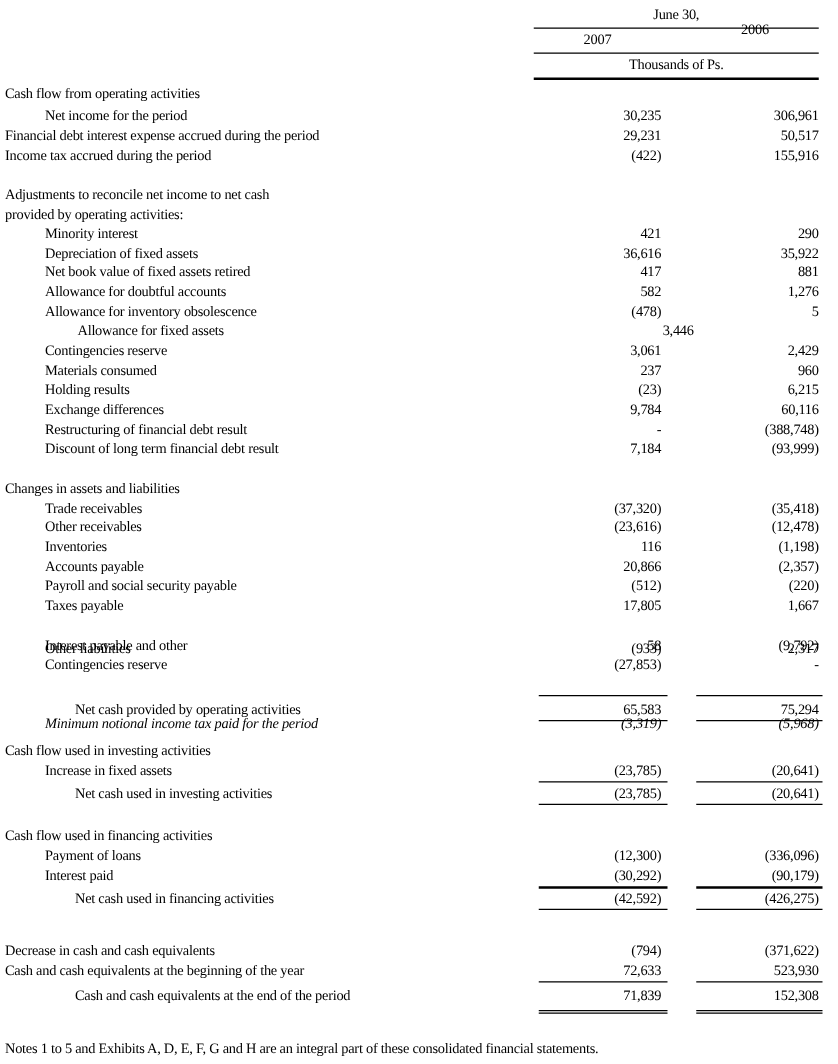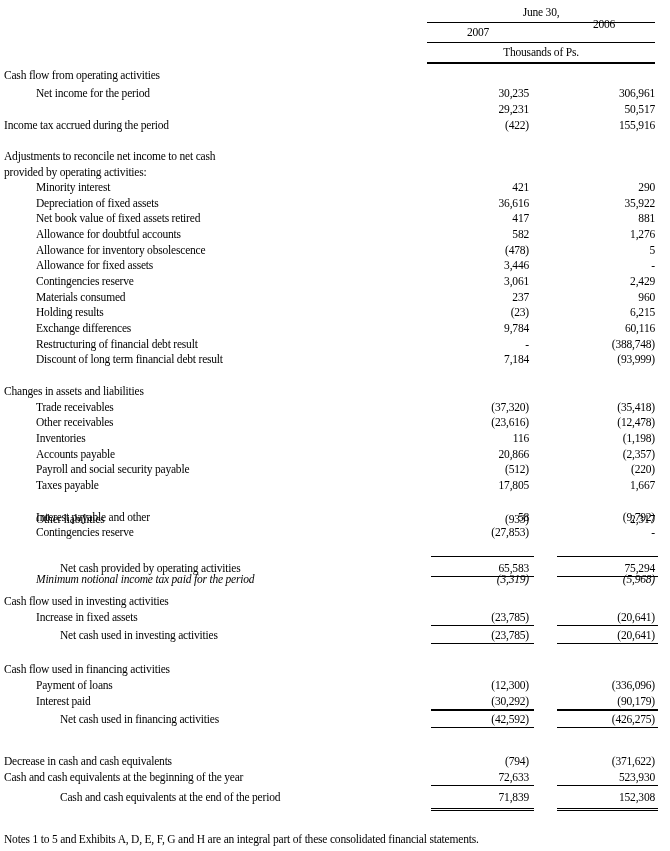--- a/index.html
+++ b/index.html
@@ -42,20 +42,21 @@
       <span class="lbl i0">Cash flow from operating activities</span>
       <span class="v c1"></span>
       <span class="v c2"></span>
     </div>
     <div class="row" style="top: 85px;">
       <span class="lbl i1">Net income for the period</span>
       <span class="v c1">30,235</span>
       <span class="v c2">306,961</span>
     </div>
     <div class="row" style="top: 101px;">
+      <span class="lbl i0">Financial debt interest expense accrued during the period</span>
       <span class="v c1">29,231</span>
       <span class="v c2">50,517</span>
     </div>
     <div class="row" style="top: 117px;">
       <span class="lbl i0">Income tax  accrued during the period</span>
       <span class="v c1 paren">(422)</span>
       <span class="v c2">155,916</span>
     </div>
     <div class="row" style="top: 148px;">
       <span class="lbl i0">Adjustments to reconcile net income to net cash</span>
@@ -85,21 +86,21 @@
     <div class="row" style="top: 226px;">
       <span class="lbl i1">Allowance for doubtful accounts</span>
       <span class="v c1">582</span>
       <span class="v c2">1,276</span>
     </div>
     <div class="row" style="top: 242px;">
       <span class="lbl i1">Allowance for inventory obsolescence</span>
       <span class="v c1 paren">(478)</span>
       <span class="v c2">5</span>
     </div>
-    <div class="row" style="top: 257px;">
+    <div class="row" style="top: 257px; margin-left: 26px;">
       <span class="lbl i1">Allowance for fixed assets</span>
       <span class="v c1">3,446</span>
       <span class="v c2">-</span>
     </div>
     <div class="row" style="top: 273px;">
       <span class="lbl i1">Contingencies reserve</span>
       <span class="v c1">3,061</span>
       <span class="v c2">2,429</span>
     </div>
     <div class="row" style="top: 289px;">

